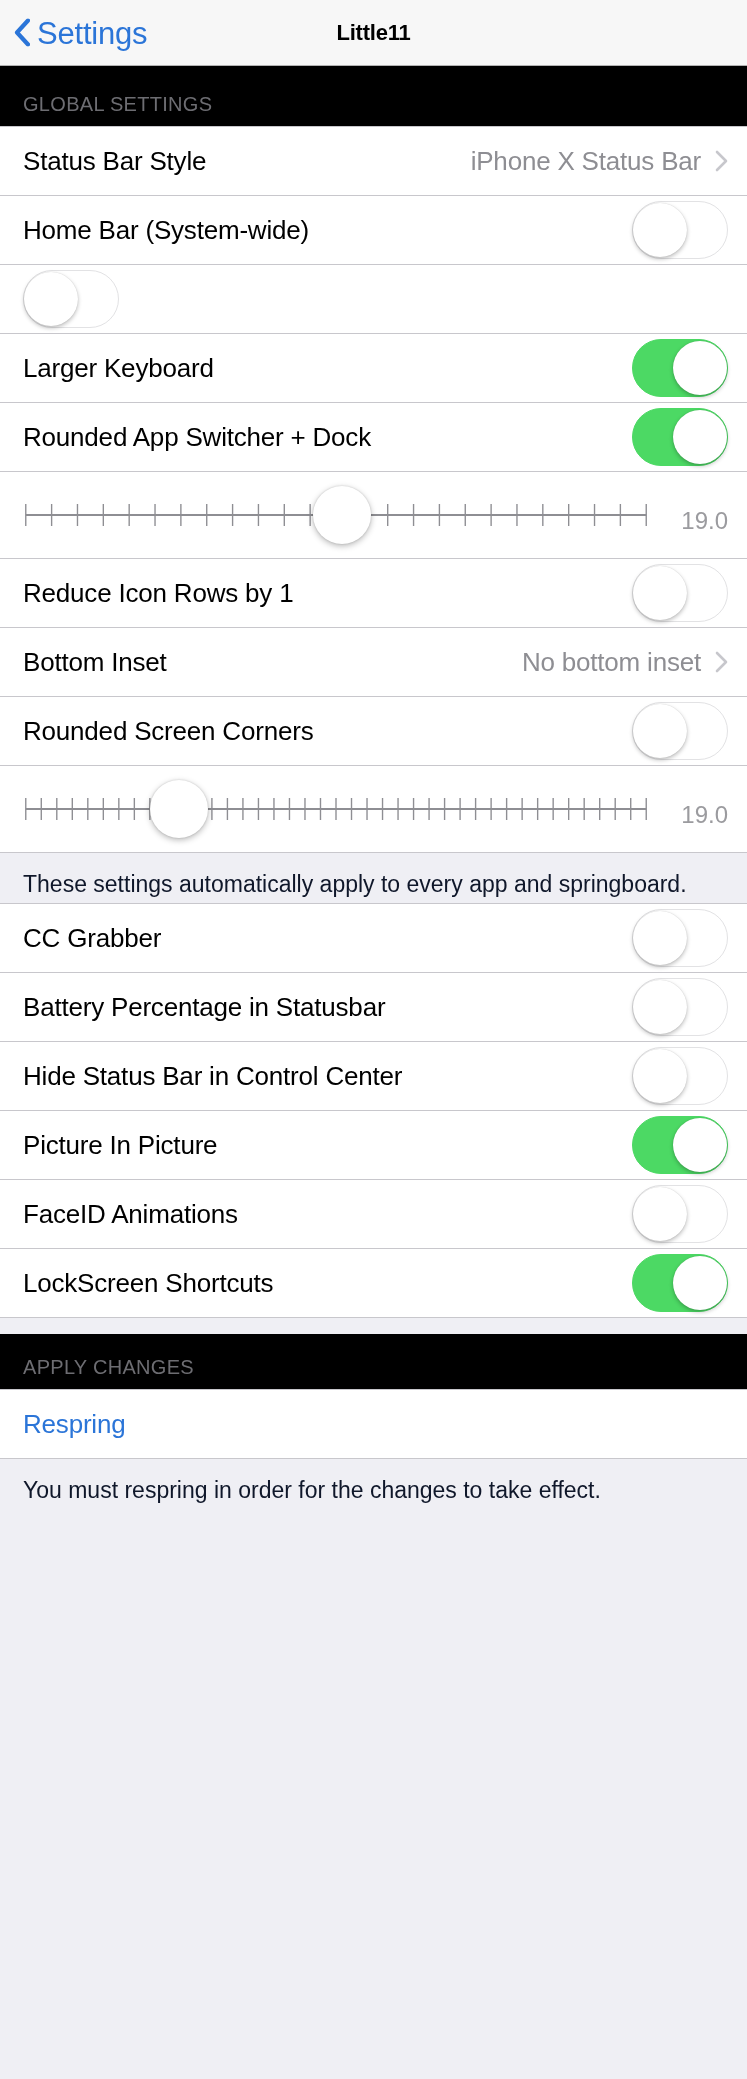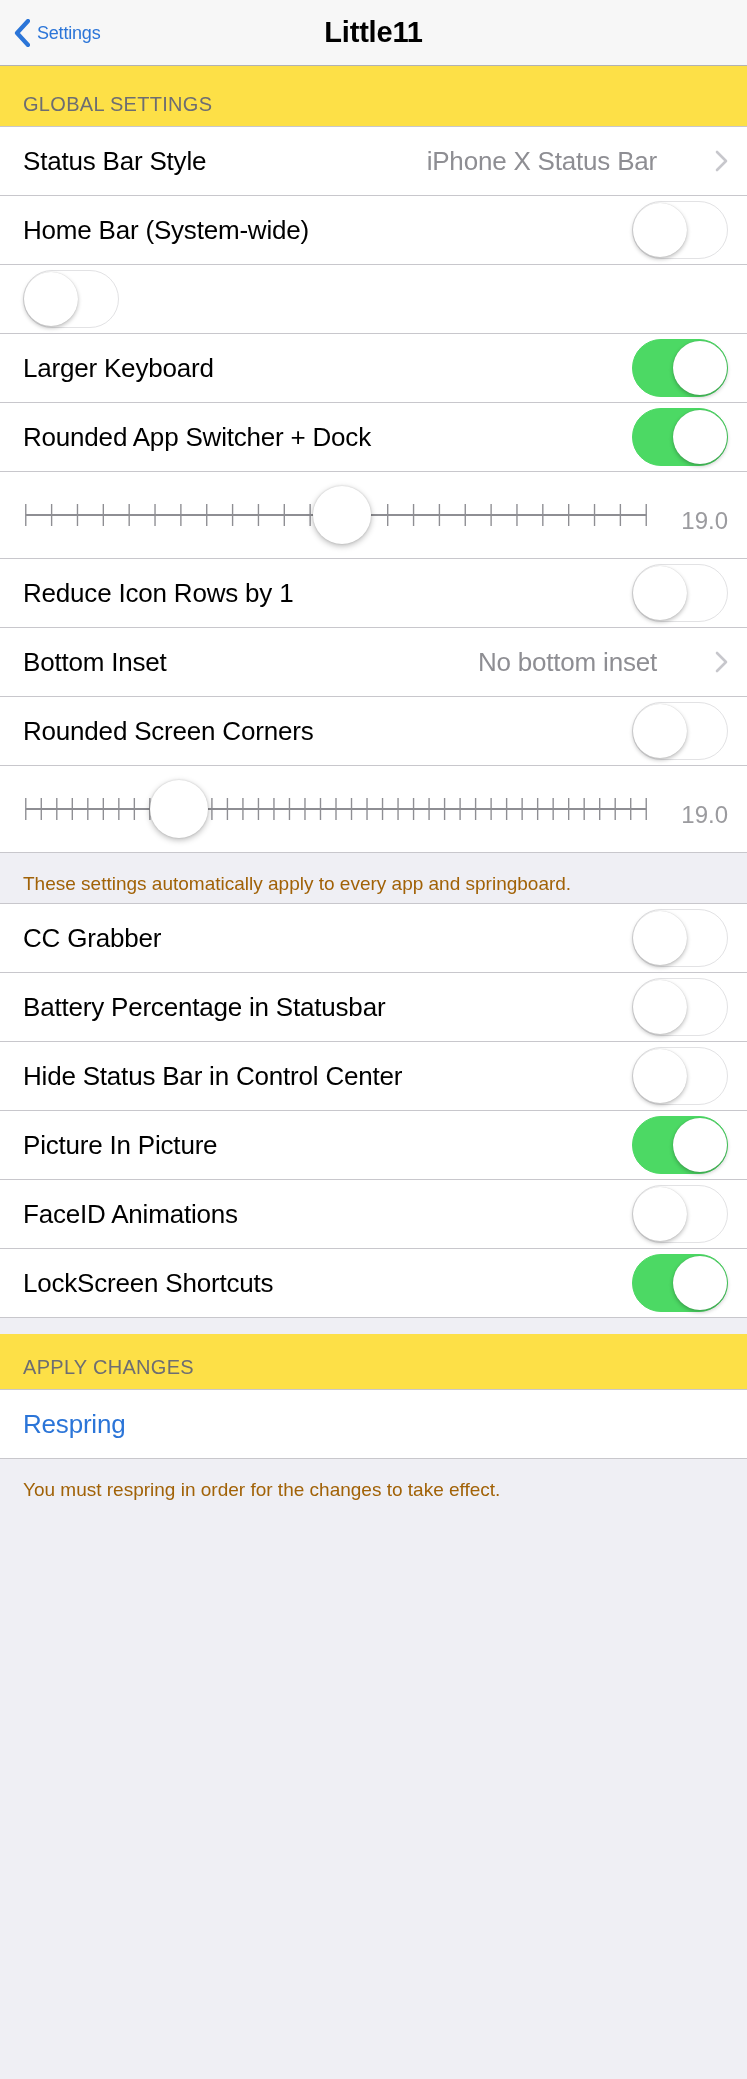--- a/index.html
+++ b/index.html
@@ -41,51 +41,51 @@
     cursor: pointer;
   }
   .back-chevron {
     width: 16px;
     height: 28px;
     margin-right: 7px;
     flex: none;
   }
   .back-label {
     color: #2b75d8;
-    font-size: 18px;
+    font-size: 31px;
     letter-spacing: -0.2px;
     line-height: 1;
   }
   .nav-title {
     position: absolute;
     left: 0;
     right: 0;
     text-align: center;
-    font-size: 29px;
+    font-size: 22px;
     font-weight: bold;
     color: #000000;
     letter-spacing: -0.2px;
   }
 
   
   .group-header {
-    background: #fde047;
+    background: #000000;
     color: #6d6d72;
     font-size: 20px;
     letter-spacing: 0.3px;
     padding: 27px 23px 10px 23px;
     box-sizing: border-box;
   }
   .group-header.tight {
     padding-top: 22px;
   }
   .group-footer {
     background: #efeff4;
-    color: #a16207;
-    font-size: 19px;
+    color: #0f172a;
+    font-size: 23px;
     line-height: 30px;
     padding: 16px 23px 4px 23px;
     box-sizing: border-box;
   }
   .spacer-block {
     background: #efeff4;
   }
 
   
   .table {
@@ -94,21 +94,20 @@
     border-bottom: 1px solid #c8c7cc;
   }
   .row {
     height: 68px;
     display: flex;
     align-items: center;
     padding: 0 19px 0 23px;
     box-sizing: border-box;
     position: relative;
     background: #ffffff;
-    gap: 44px;
   }
   .row-sep {
     height: 1px;
     background: #c8c7cc;
     margin-left: 0;
   }
   .row-label {
     font-size: 26px;
     color: #000000;
     letter-spacing: -0.2px;

